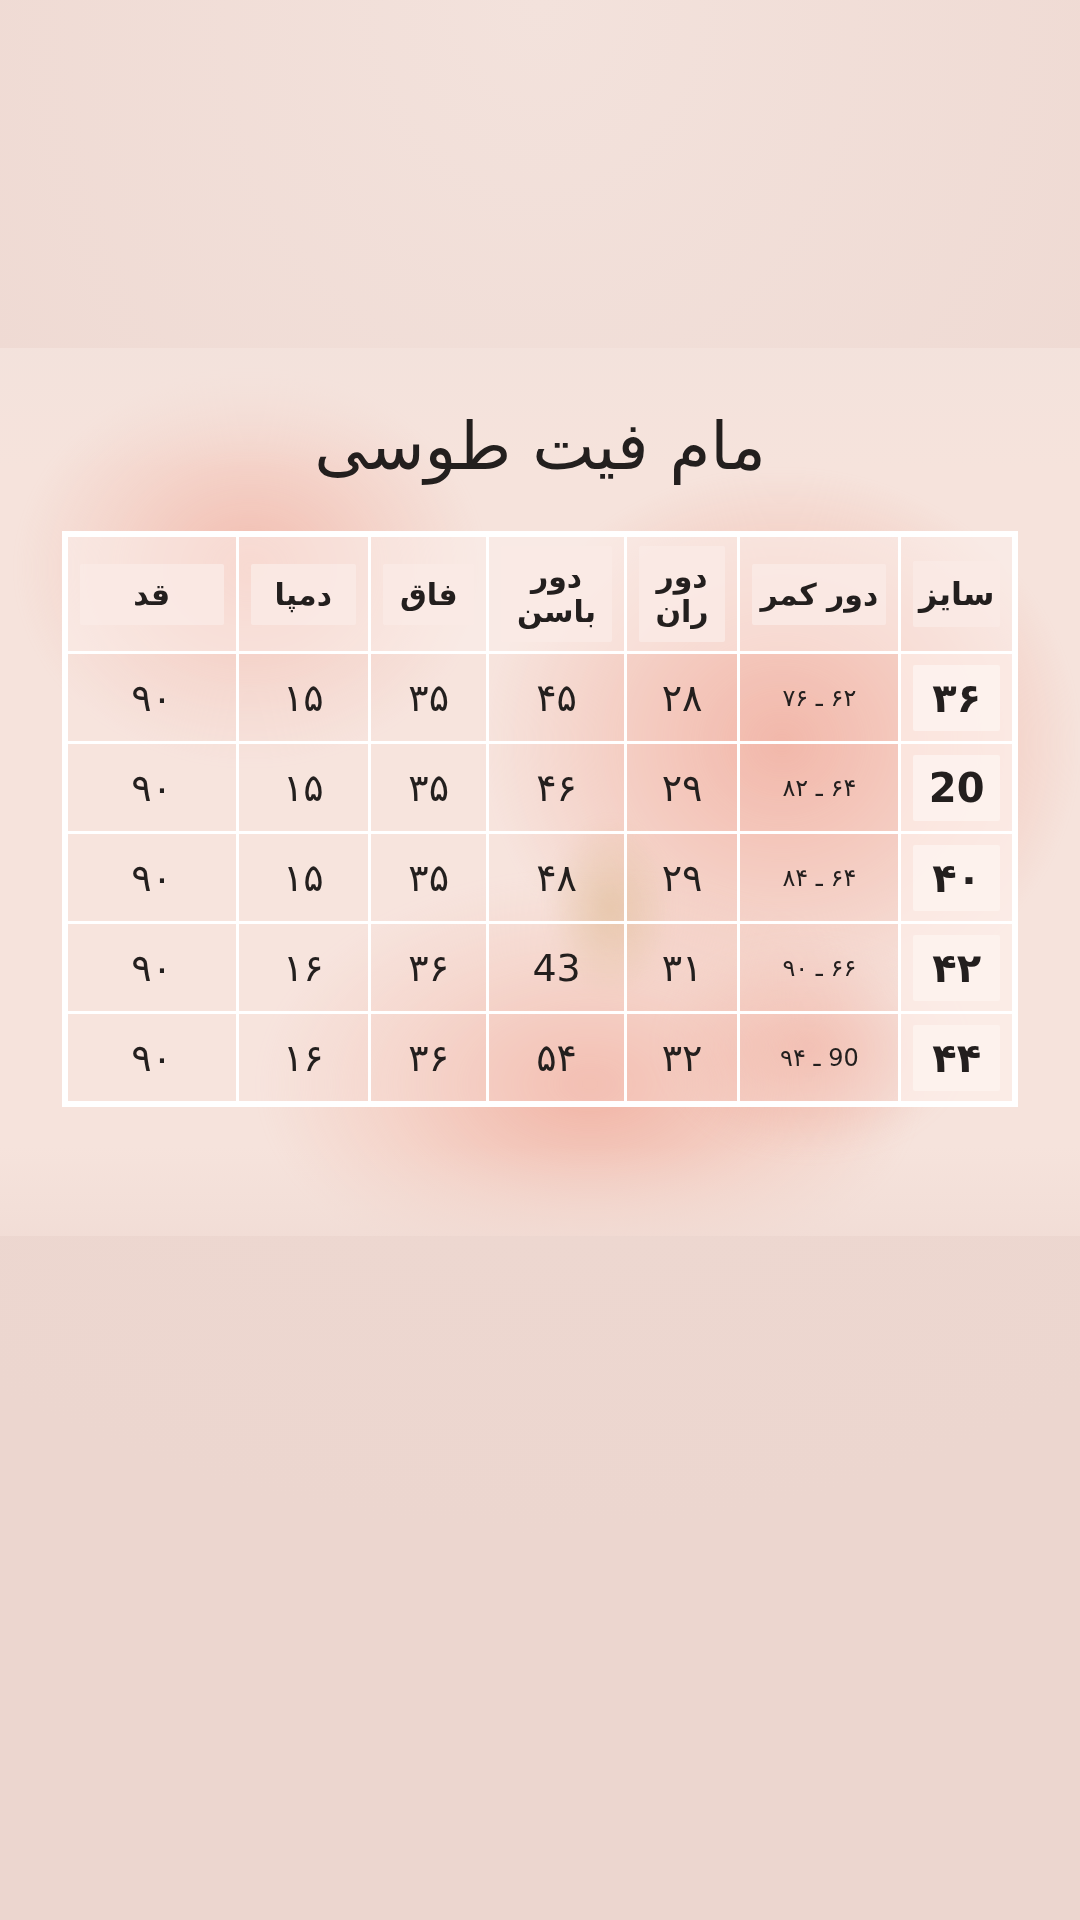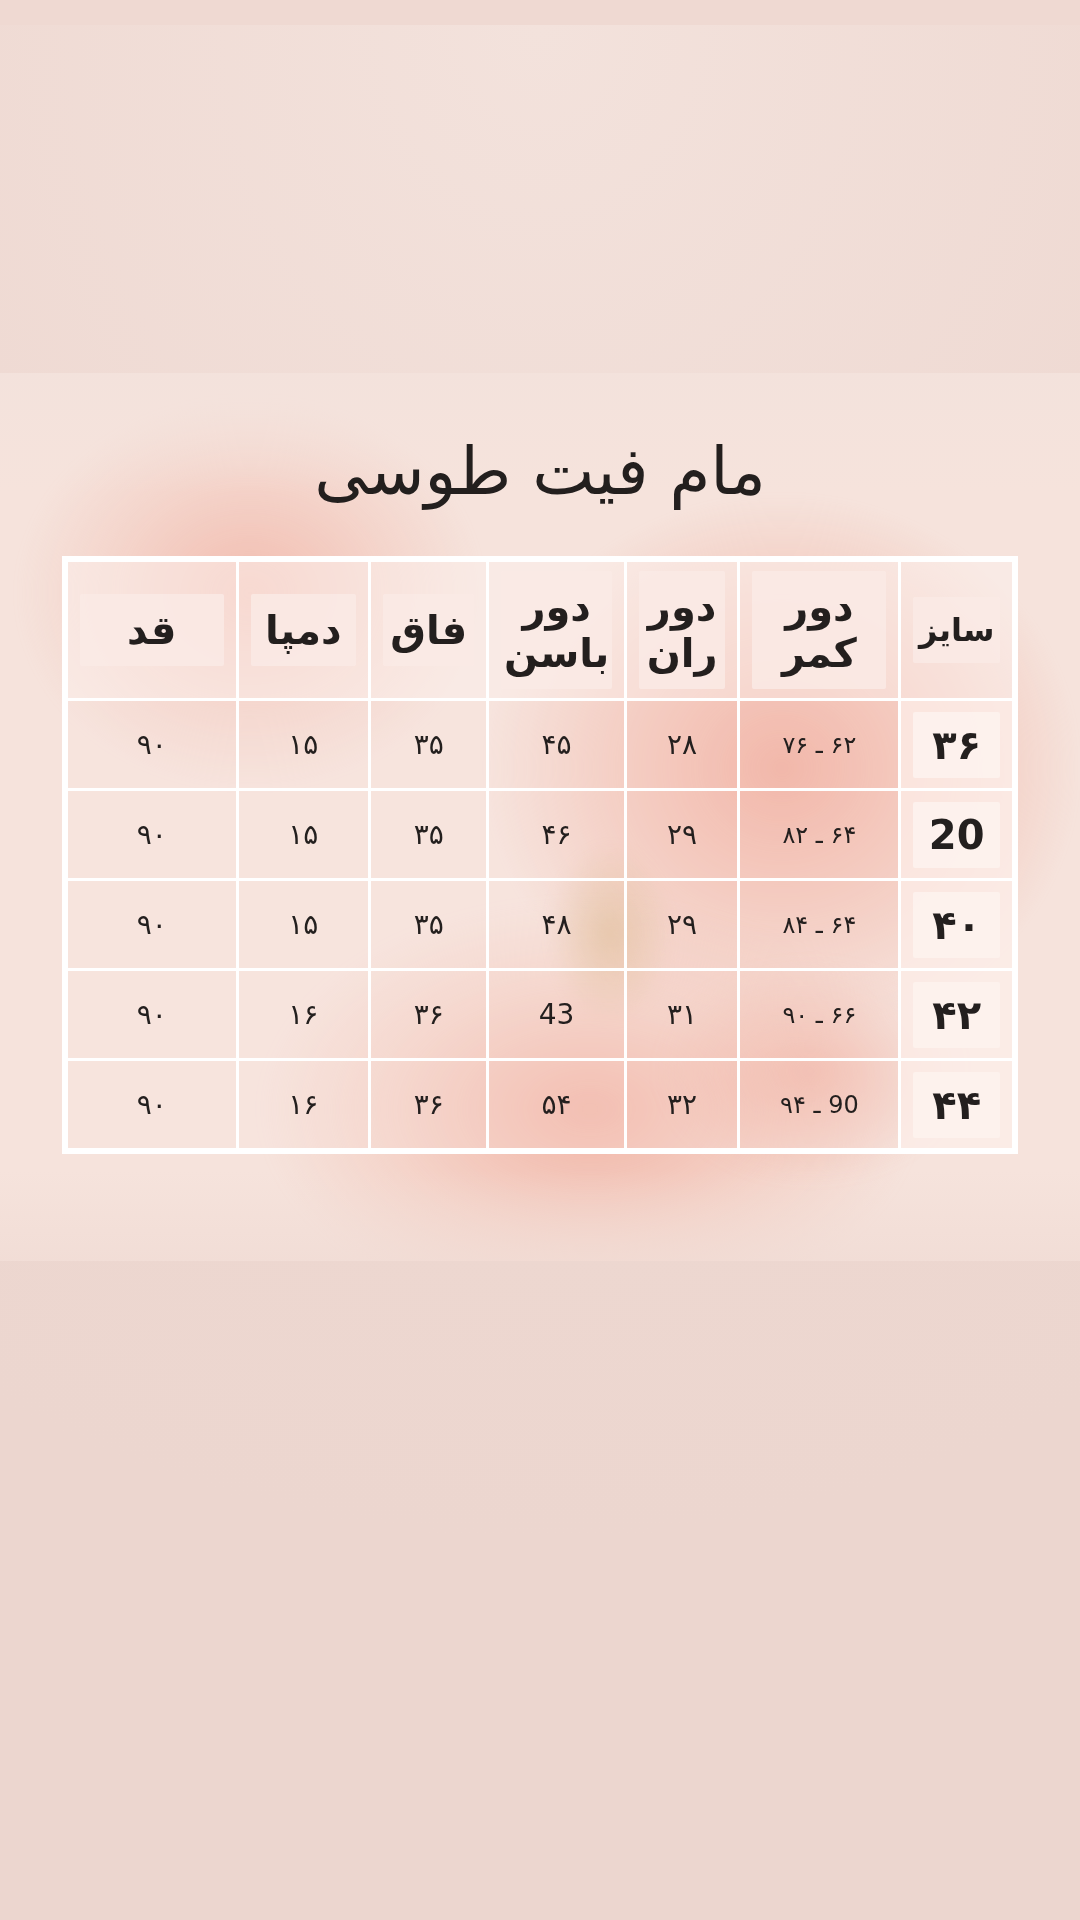--- a/index.html
+++ b/index.html
@@ -14,21 +14,20 @@
     overflow: hidden;
     position: relative;
   }
 
   
   #page {
     position: absolute;
     inset: 0;
     background:
       radial-gradient(120% 80% at 50% 0%, #f3e2dc 0%, #eed8d1 60%, #ecd6cf 100%);
-    margin-top: 25px;
   }
 
   
   #card {
     position: absolute;
     left: 0;
     right: 0;
     top: 348px;
     height: 888px;
     overflow: hidden;
@@ -131,30 +130,30 @@
     font-weight: 700;
     background: rgba(252,240,236,0.55);
     padding: 0;
   }
   thead th .hcell {
     display: block;
     background: rgba(250,234,229,0.85);
     margin: 9px 12px;
     padding: 13px 0;
     border-radius: 2px;
-    font-size: 40px;
+    font-size: 30px;
     letter-spacing: -0.5px;
   }
   thead th.size-head .hcell {
     font-size: 32px;
     padding: 14px 0;
   }
   tbody td {
     height: 87px;
-    font-size: 28px;
+    font-size: 38px;
     background: rgba(250,233,228,0.22);
     padding: 0;
   }
   tbody td.size-col {
     font-size: 40px;
     font-weight: 700;
     background: rgba(252,238,233,0.80);
     padding: 0;
   }
   tbody td.size-col span {

